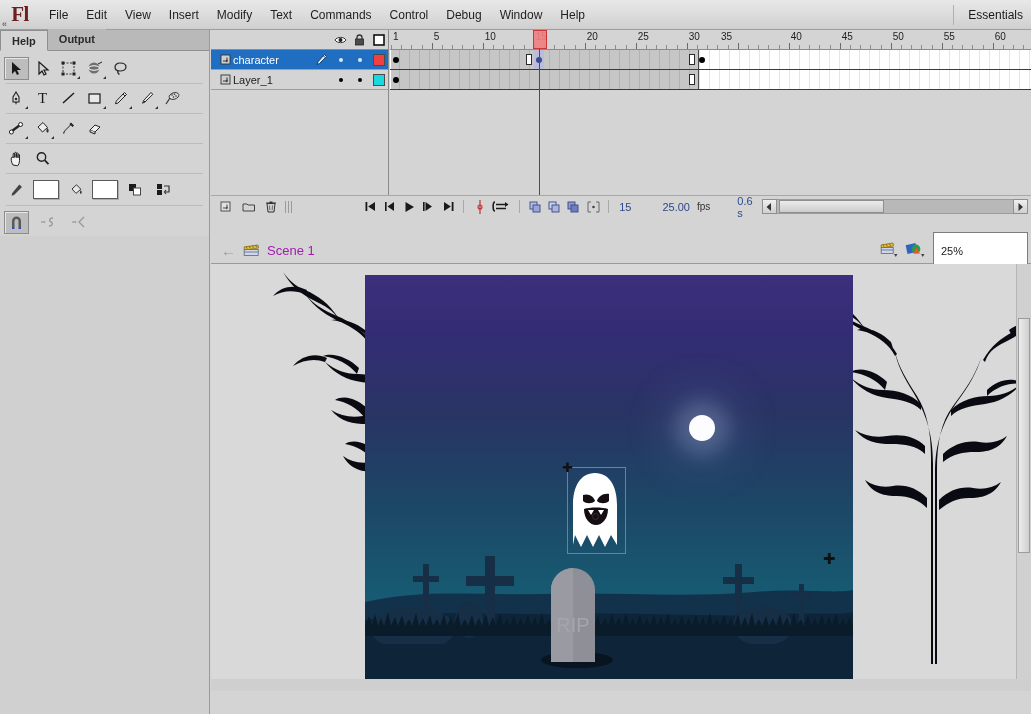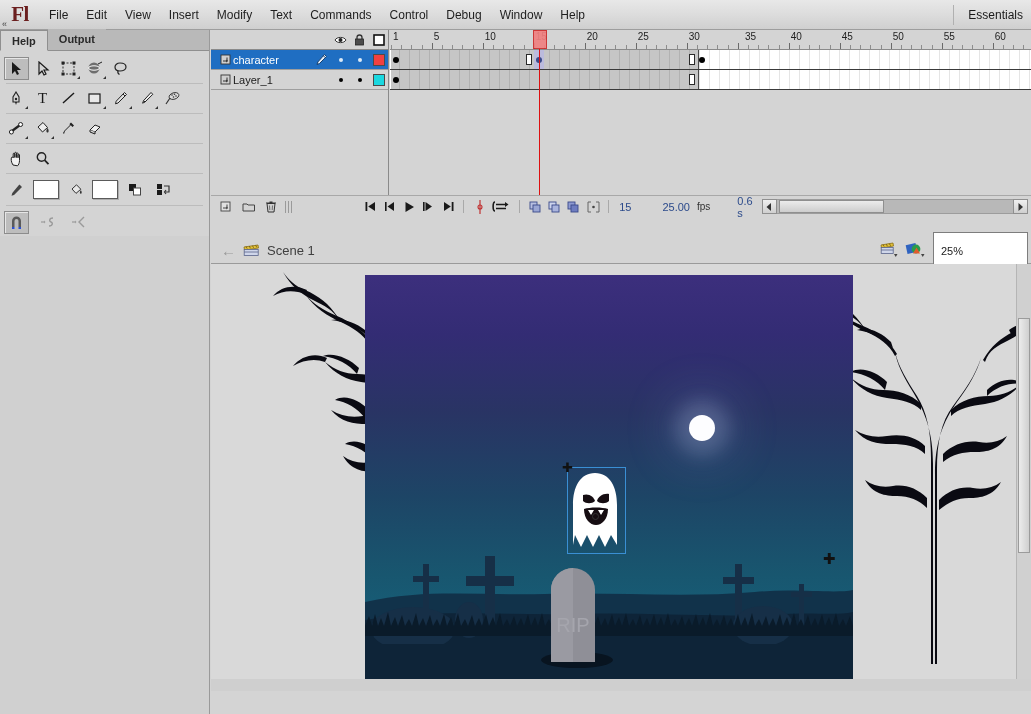--- a/index.html
+++ b/index.html
@@ -212,21 +212,21 @@
     border-top: 1px solid #8f8f8f; display: flex; align-items: center; gap: 8px;
     margin-bottom: -1px;
   }
   .tab-close { font-size: 12px; color: #444; font-weight: normal; cursor: default; }
 
   .scene-bar {
     height: 26px; background: #d4d4d4; border-bottom: 1px solid #9a9a9a;
     display: flex; align-items: center; padding-left: 10px; gap: 7px;
   }
   .back-arrow { color: #999; font-size: 15px; cursor: default; }
-  .scene-name { font-size: 13px; color: #404040; }
+  .scene-name { font-size: 13px; color: #a21caf; }
   .scene-right { margin-left: auto; display: flex; align-items: center; gap: 6px; padding-right: 3px; }
   .zoom-box {
     width: 95px; height: 37px; background: #fff; border: 1px solid #7d7d7d;
     display: flex; align-items: center; padding-left: 7px; font-size: 11px;
   }
 
   .stage-wrap {
     position: relative; height: 427px; background: #d9d9d9; overflow: hidden;
   }
   .stage {
@@ -633,21 +633,21 @@
             <div class="ruler-tick" style="left: 613px;"></div>
             <div class="ruler-tick" style="left: 623.2px;"></div>
             <div class="ruler-tick" style="left: 633.4px;"></div>
             <div class="ruler-num" style="left: 3px;">1</div>
             <div class="ruler-num" style="left: 43.8px;">5</div>
             <div class="ruler-num" style="left: 94.8px;">10</div>
             <div class="ruler-num" style="left: 145.8px;">15</div>
             <div class="ruler-num" style="left: 196.8px;">20</div>
             <div class="ruler-num" style="left: 247.8px;">25</div>
             <div class="ruler-num" style="left: 298.8px;">30</div>
-            <div class="ruler-num" style="left: 355px;">35</div>
+            <div class="ruler-num" style="left: 331px;">35</div>
             <div class="ruler-num" style="left: 400.8px;">40</div>
             <div class="ruler-num" style="left: 451.8px;">45</div>
             <div class="ruler-num" style="left: 502.8px;">50</div>
             <div class="ruler-num" style="left: 553.8px;">55</div>
             <div class="ruler-num" style="left: 604.8px;">60</div>
             <div class="playhead-head" style="left: 142.8px;"></div>
           </div>
         <div class="playhead-line" id="playhead-line" style="left: 148.8px;"></div>
         <div class="frame-rows">
           <div class="frame-row" id="frow0">

